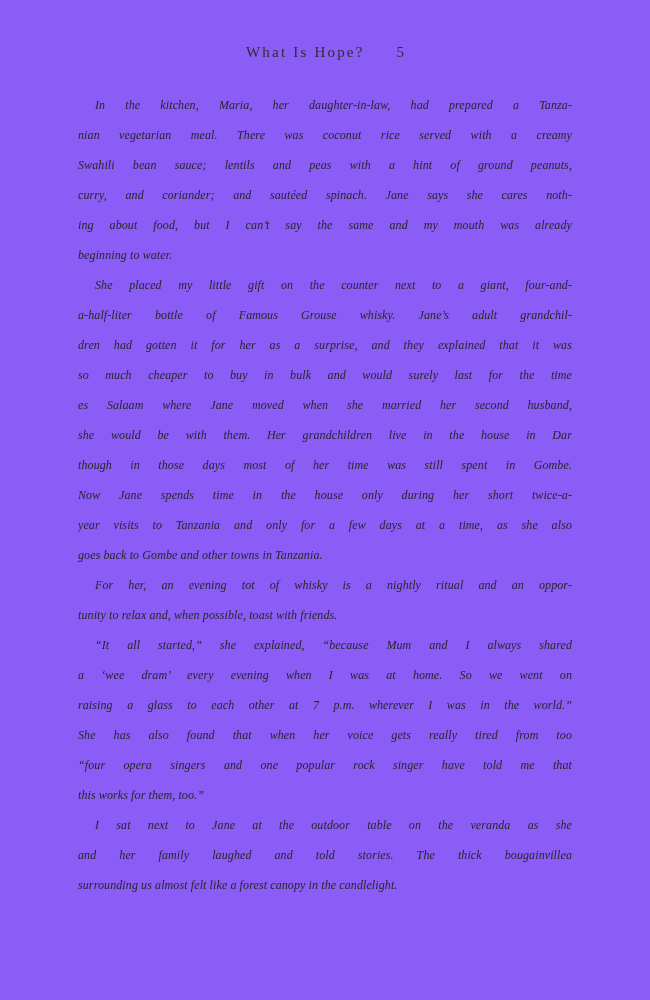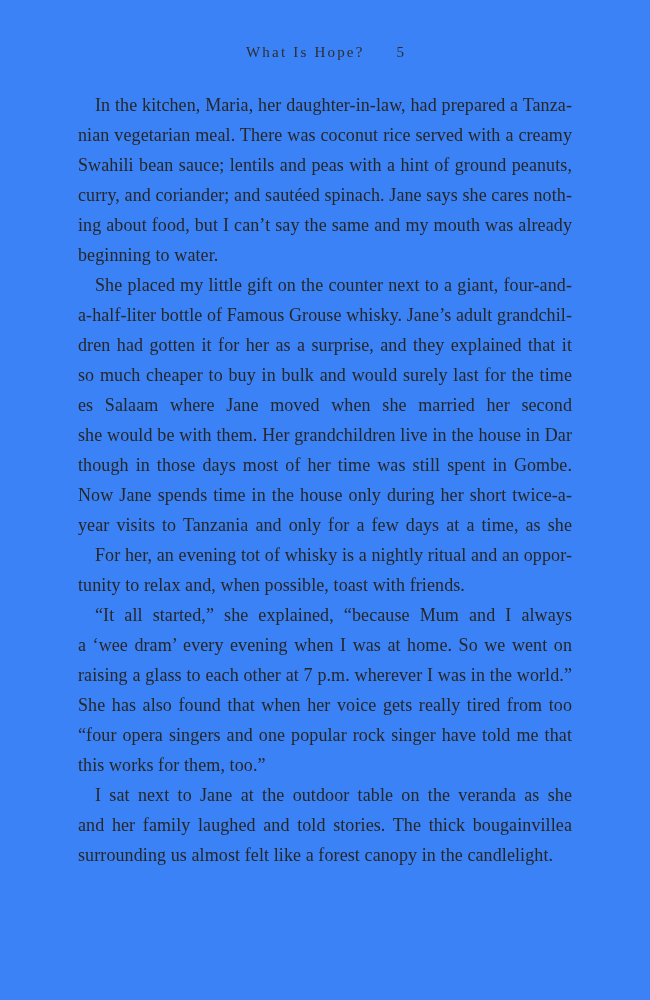--- a/index.html
+++ b/index.html
@@ -4,21 +4,21 @@
 <style>
   html, body {
     margin: 0;
     padding: 0;
     background: #e8e8e8;
   }
   .page {
     position: relative;
     width: 650px;
     height: 1000px;
-    background: #3b82f6;
+    background: #8b5cf6;
     font-family: "Liberation Serif", "DejaVu Serif", serif;
     color: #272727;
     overflow: hidden;
     box-sizing: border-box;
   }
   .running-head {
     position: absolute;
     top: 44px;
     left: 0;
     width: 650px;
@@ -40,28 +40,29 @@
     position: absolute;
     top: 90px;
     left: 78px;
     width: 494px;
   }
   .para {
     margin: 0;
     padding: 0;
   }
   .line {
-    font-size: 18px;
+    font-size: 12px;
     line-height: 30px;
     height: 30px;
     text-align: justify;
     text-align-last: justify;
     letter-spacing: 0.1px;
     overflow: hidden;
     white-space: normal;
+    font-style: italic;
   }
   .line.last {
     text-align-last: left;
   }
   .line.first {
     text-indent: 17px;
   }
 </style>
 </head>
 <body>
@@ -83,20 +84,21 @@
       <div class="para">
         <div class="line first">She placed my little gift on the counter next to a giant, four-and-</div>
         <div class="line">a-half-liter bottle of Famous Grouse whisky. Jane’s adult grandchil-</div>
         <div class="line">dren had gotten it for her as a surprise, and they explained that it was</div>
         <div class="line">so much cheaper to buy in bulk and would surely last for the time</div>
         <div class="line">es Salaam where Jane moved when she married her second husband,</div>
         <div class="line">she would be with them. Her grandchildren live in the house in Dar</div>
         <div class="line">though in those days most of her time was still spent in Gombe.</div>
         <div class="line">Now Jane spends time in the house only during her short twice-a-</div>
         <div class="line">year visits to Tanzania and only for a few days at a time, as she also</div>
+        <div class="line last">goes back to Gombe and other towns in Tanzania.</div>
       </div>
       <div class="para">
         <div class="line first">For her, an evening tot of whisky is a nightly ritual and an oppor-</div>
         <div class="line last">tunity to relax and, when possible, toast with friends.</div>
       </div>
       <div class="para">
         <div class="line first">“It all started,” she explained, “because Mum and I always shared</div>
         <div class="line">a ‘wee dram’ every evening when I was at home. So we went on</div>
         <div class="line">raising a glass to each other at 7 p.m. wherever I was in the world.”</div>
         <div class="line">She has also found that when her voice gets really tired from too</div>

